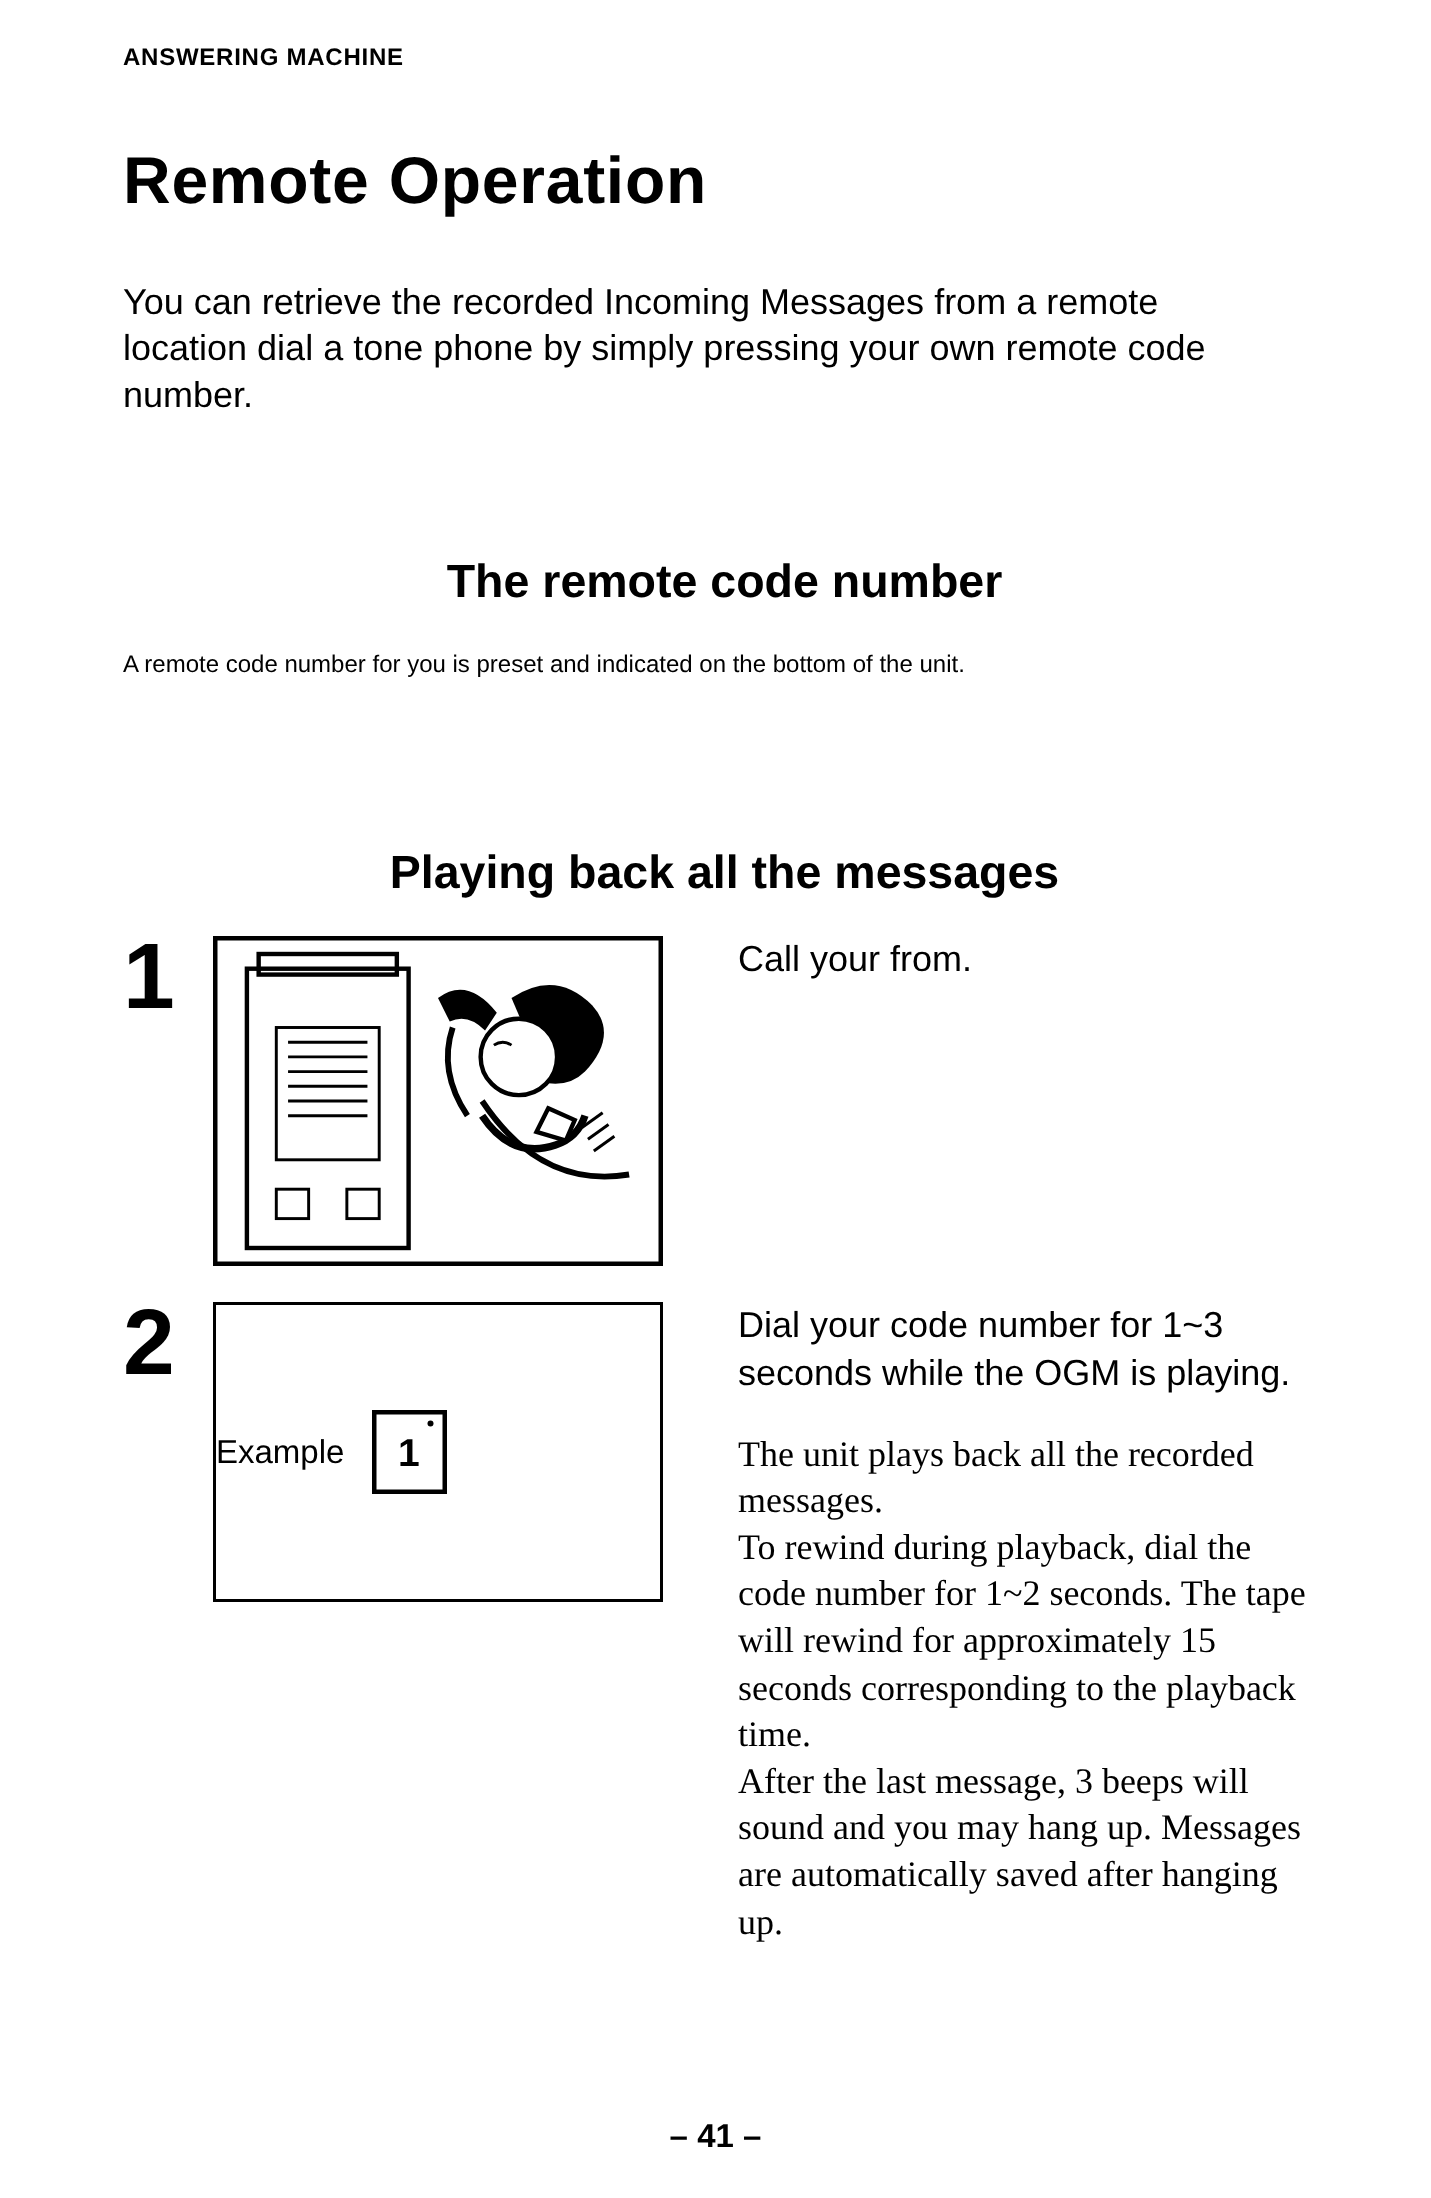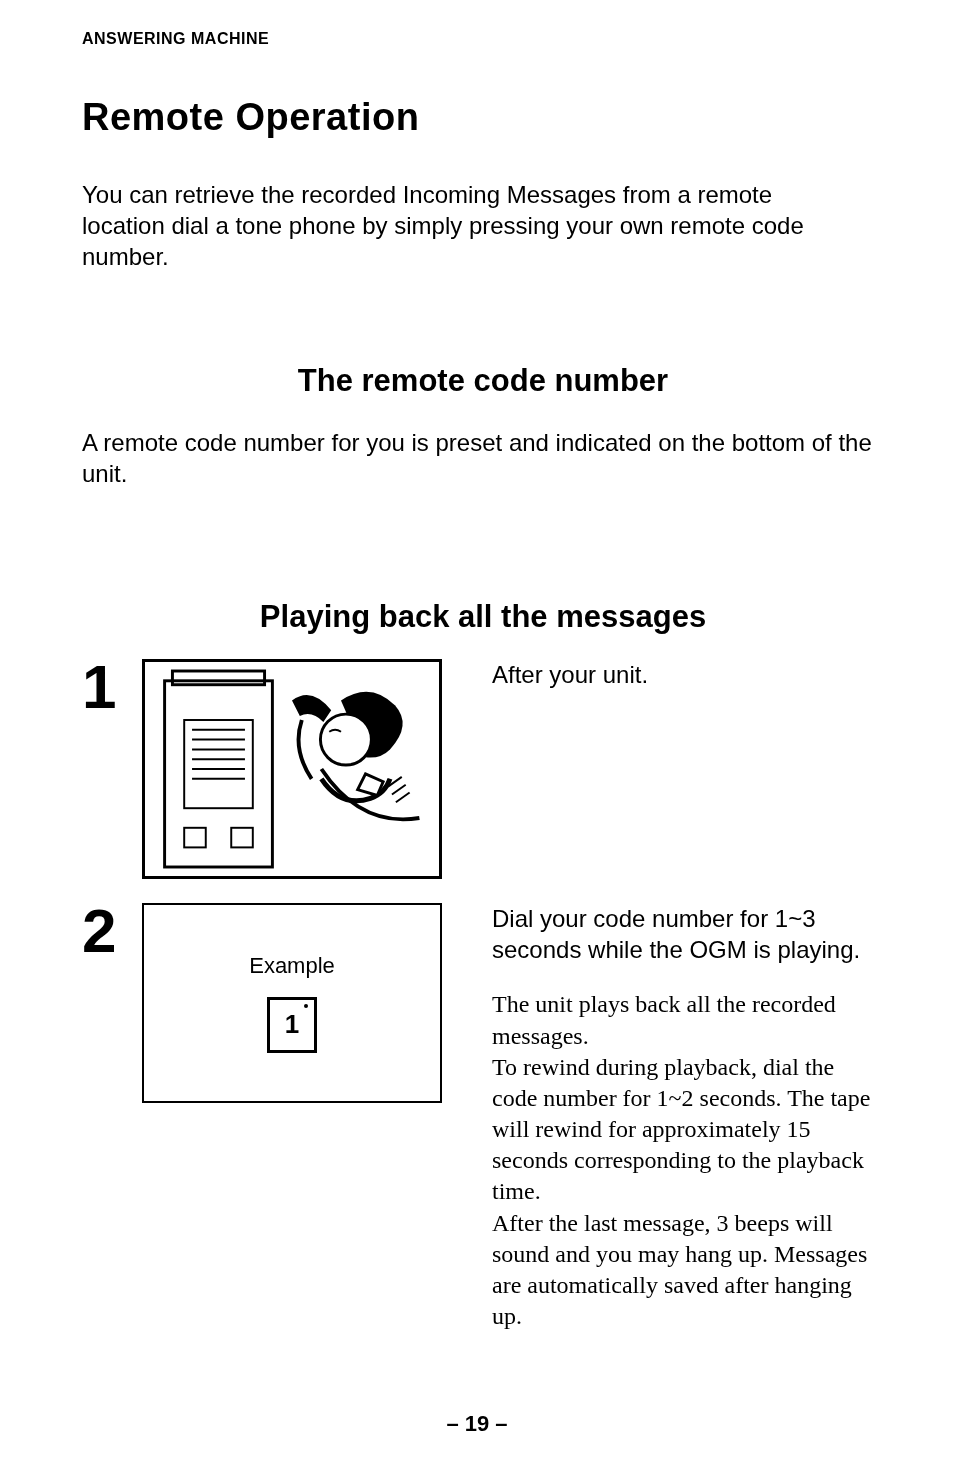--- a/index.html
+++ b/index.html
@@ -10,39 +10,39 @@
     padding: 30px 70px 0 82px;
     position: relative;
   }
   .section-label {
     font-size: 16px;
     font-weight: 700;
     letter-spacing: 0.5px;
     margin-bottom: 48px;
   }
   .title {
-    font-size: 38px;
+    font-size: 44px;
     font-weight: 800;
     letter-spacing: 0.5px;
     margin-bottom: 40px;
   }
   .intro {
     font-size: 24px;
     line-height: 1.3;
     margin-bottom: 90px;
     max-width: 760px;
   }
   .h2 {
     font-size: 31px;
     font-weight: 800;
     margin-bottom: 28px;
     text-align: center;
   }
   .para {
-    font-size: 24px;
+    font-size: 16px;
     line-height: 1.3;
     max-width: 800px;
     margin-top: 12px;
   }
   .gap-lg { margin-bottom: 110px; }
   .gap-md { margin-bottom: 24px; }
 
   .step {
     display: flex;
     align-items: flex-start;
@@ -75,23 +75,22 @@
     display: flex;
     align-items: center;
     justify-content: center;
     overflow: hidden;
   }
   .fig2 {
     border: 2px solid #000;
     width: 300px;
     height: 200px;
     display: flex;
-    flex-direction: column;
     align-items: center;
-    justify-content: center;
+    justify-content: flex-start;
     gap: 18px;
   }
   .example-label {
     font-size: 22px;
   }
   .keycap {
     border: 3px solid #000;
     width: 50px;
     height: 56px;
     display: flex;
@@ -166,33 +165,33 @@
 
         <line x1="248" y1="128" x2="262" y2="118" stroke="#000" stroke-width="2"></line>
         <line x1="252" y1="136" x2="266" y2="126" stroke="#000" stroke-width="2"></line>
         <line x1="256" y1="144" x2="270" y2="134" stroke="#000" stroke-width="2"></line>
 
         <path d="M180 110 q40 60 100 50" fill="none" stroke="#000" stroke-width="4"></path>
       </svg>
     </div>
   </div>
   <div class="step-text">
-    <p>After your unit.</p>
+    <p>Call your from.</p>
   </div>
 </div>
 
 <div class="step">
   <div class="step-num">2</div>
   <div class="step-figure">
     <div class="fig2">
       <div class="example-label">Example</div>
       <div class="keycap">1</div>
     </div>
   </div>
   <div class="step-text">
     <p>Dial your code number for 1~3 seconds while the OGM is playing.</p>
     <p style="white-space:pre-line;font-family:Liberation Serif, serif;">The unit plays back all the recorded messages.
 To rewind during playback, dial the code number for 1~2 seconds. The tape will rewind for approximately 15 seconds corresponding to the playback time.
 After the last message, 3 beeps will sound and you may hang up. Messages are automatically saved after hanging up.</p>
   </div>
 </div>
 
-<div class="page-num">– 19 –</div>
+<div class="page-num">– 41 –</div>
 
 </body></html>

